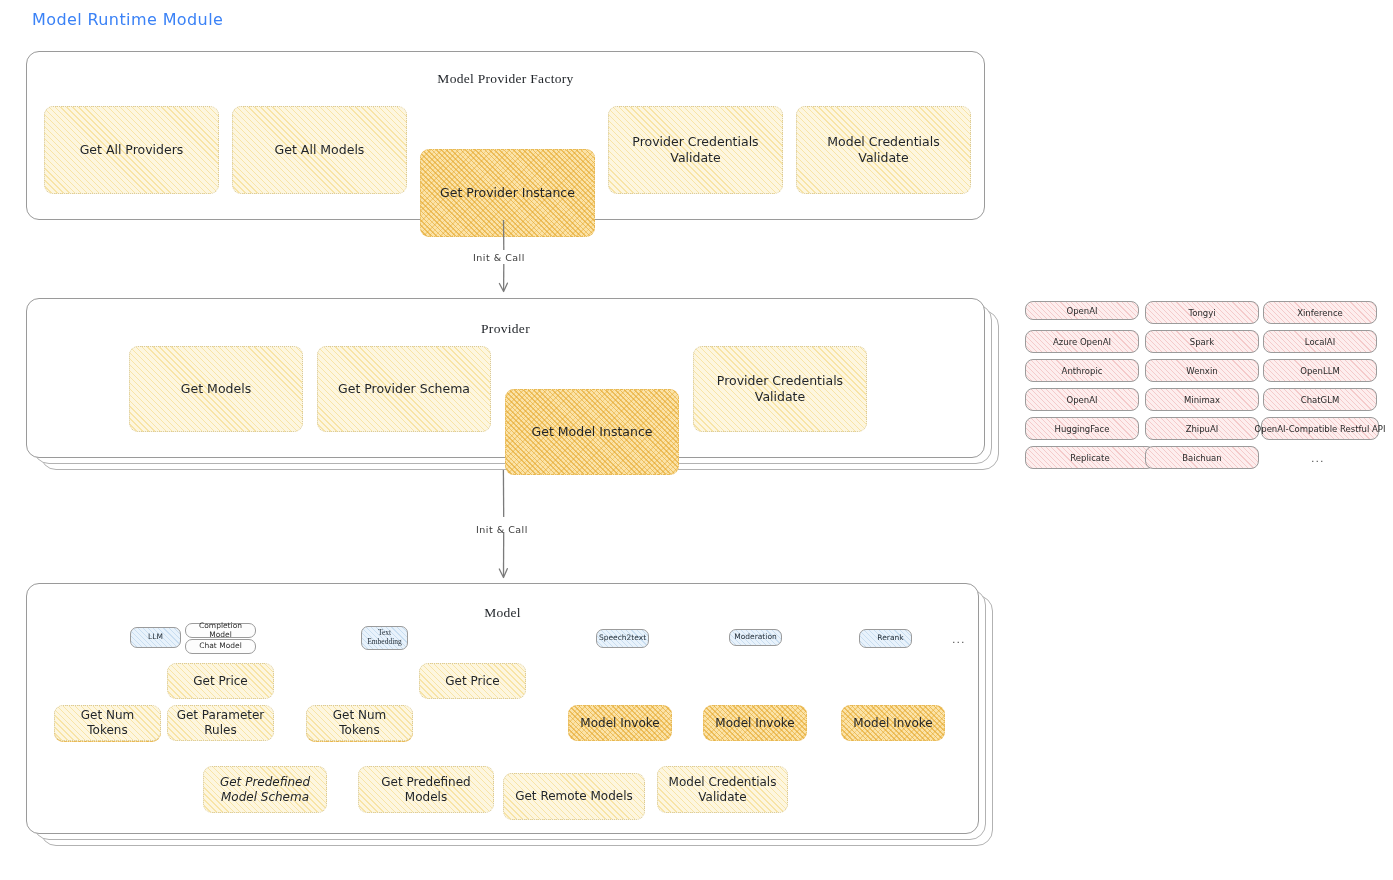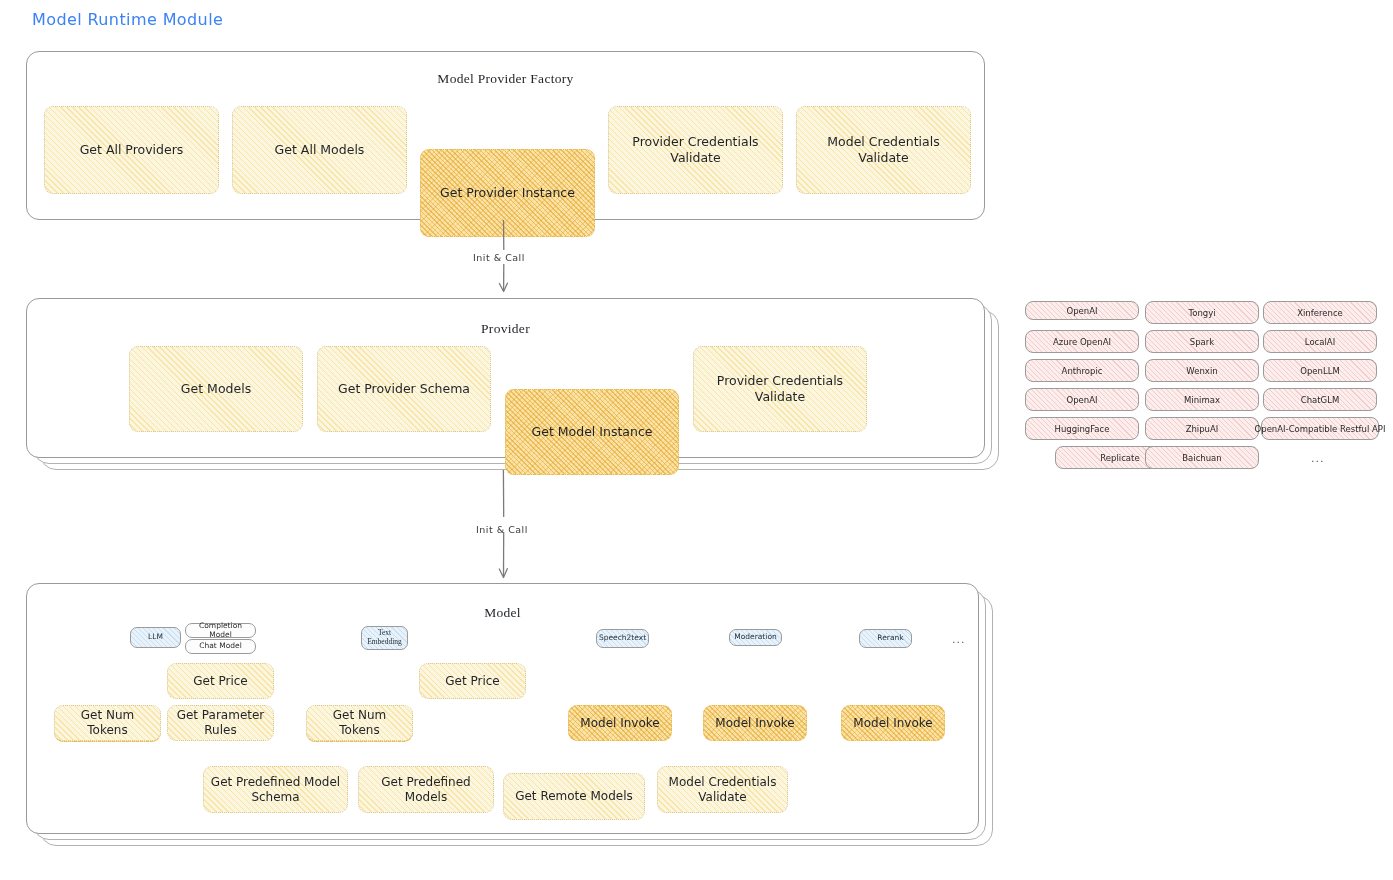--- a/index.html
+++ b/index.html
@@ -205,21 +205,21 @@
   <div class="fbox" style="left:129px; top:346px; width:174px; height:86px; z-index:2;">Get Models</div>
   <div class="fbox" style="left:317px; top:346px; width:174px; height:86px; z-index:2;">Get Provider Schema</div>
   <div class="fbox hl" style="left:505px; top:346px; width:174px; height:86px; z-index:2;">Get Model Instance</div>
   <div class="fbox" style="left:693px; top:346px; width:174px; height:86px; z-index:2;">Provider Credentials Validate</div>
 
   <div class="chip" style="left:1025px; top:301px; width:114px; height:19px;">OpenAI</div>
   <div class="chip" style="left:1025px; top:330px; width:114px; height:23px;">Azure OpenAI</div>
   <div class="chip" style="left:1025px; top:359px; width:114px; height:23px;">Anthropic</div>
   <div class="chip" style="left:1025px; top:388px; width:114px; height:23px;">OpenAI</div>
   <div class="chip" style="left:1025px; top:417px; width:114px; height:23px;">HuggingFace</div>
-  <div class="chip" style="left:1025px; top:446px; width:130px; height:23px;margin-left:30px;">Replicate</div>
+  <div class="chip" style="left:1025px; top:446px; width:130px; height:23px;">Replicate</div>
 
   <div class="chip" style="left:1145px; top:301px; width:114px; height:23px;">Tongyi</div>
   <div class="chip" style="left:1145px; top:330px; width:114px; height:23px;">Spark</div>
   <div class="chip" style="left:1145px; top:359px; width:114px; height:23px;">Wenxin</div>
   <div class="chip" style="left:1145px; top:388px; width:114px; height:23px;">Minimax</div>
   <div class="chip" style="left:1145px; top:417px; width:114px; height:23px;">ZhipuAI</div>
   <div class="chip" style="left:1145px; top:446px; width:114px; height:23px;">Baichuan</div>
 
   <div class="chip" style="left:1263px; top:301px; width:114px; height:23px;">Xinference</div>
   <div class="chip" style="left:1263px; top:330px; width:114px; height:23px;">LocalAI</div>
@@ -261,18 +261,18 @@
   <div class="fbox hl small" style="left:568px; top:662px; width:104px; height:36px; z-index:2;">Model Invoke</div>
 
   <div class="badge" style="left:729px; top:629px; width:53px; height:17px; z-index:2;">Moderation</div>
   <div class="fbox hl small" style="left:703px; top:662px; width:104px; height:36px; z-index:2;">Model Invoke</div>
 
   <div class="badge" style="left:859px; top:629px; width:53px; height:19px; z-index:2;padding-left:12px;">Rerank</div>
   <div class="fbox hl small" style="left:841px; top:662px; width:104px; height:36px; z-index:2;">Model Invoke</div>
 
   <div class="ellipsis-mark" style="left:952px; top:633px; z-index:2;">...</div>
 
-  <div class="fbox small" style="left:203px; top:766px; width:145px; height:47px; z-index:2;">Get Predefined Model Schema</div>
+  <div class="fbox small" style="left:203px; top:766px; width:124px; height:47px; z-index:2;font-style:italic;">Get Predefined Model Schema</div>
   <div class="fbox small" style="left:358px; top:766px; width:136px; height:47px; z-index:2;">Get Predefined Models</div>
   <div class="fbox small" style="left:503px; top:766px; width:142px; height:47px; z-index:2;margin-top:7px;">Get Remote Models</div>
   <div class="fbox small" style="left:657px; top:766px; width:131px; height:47px; z-index:2;">Model Credentials Validate</div>
 
 </div>
 
 </body></html>

